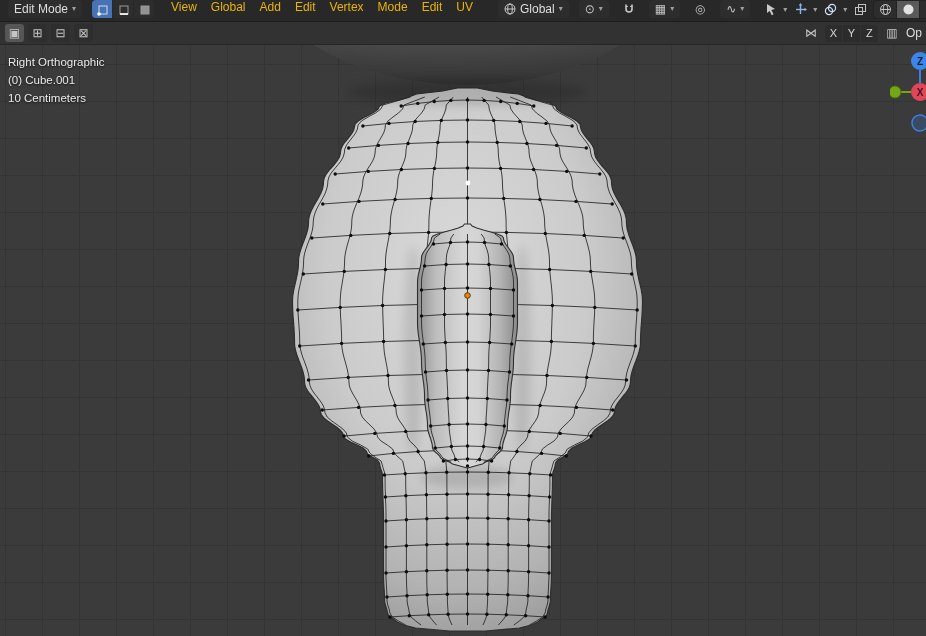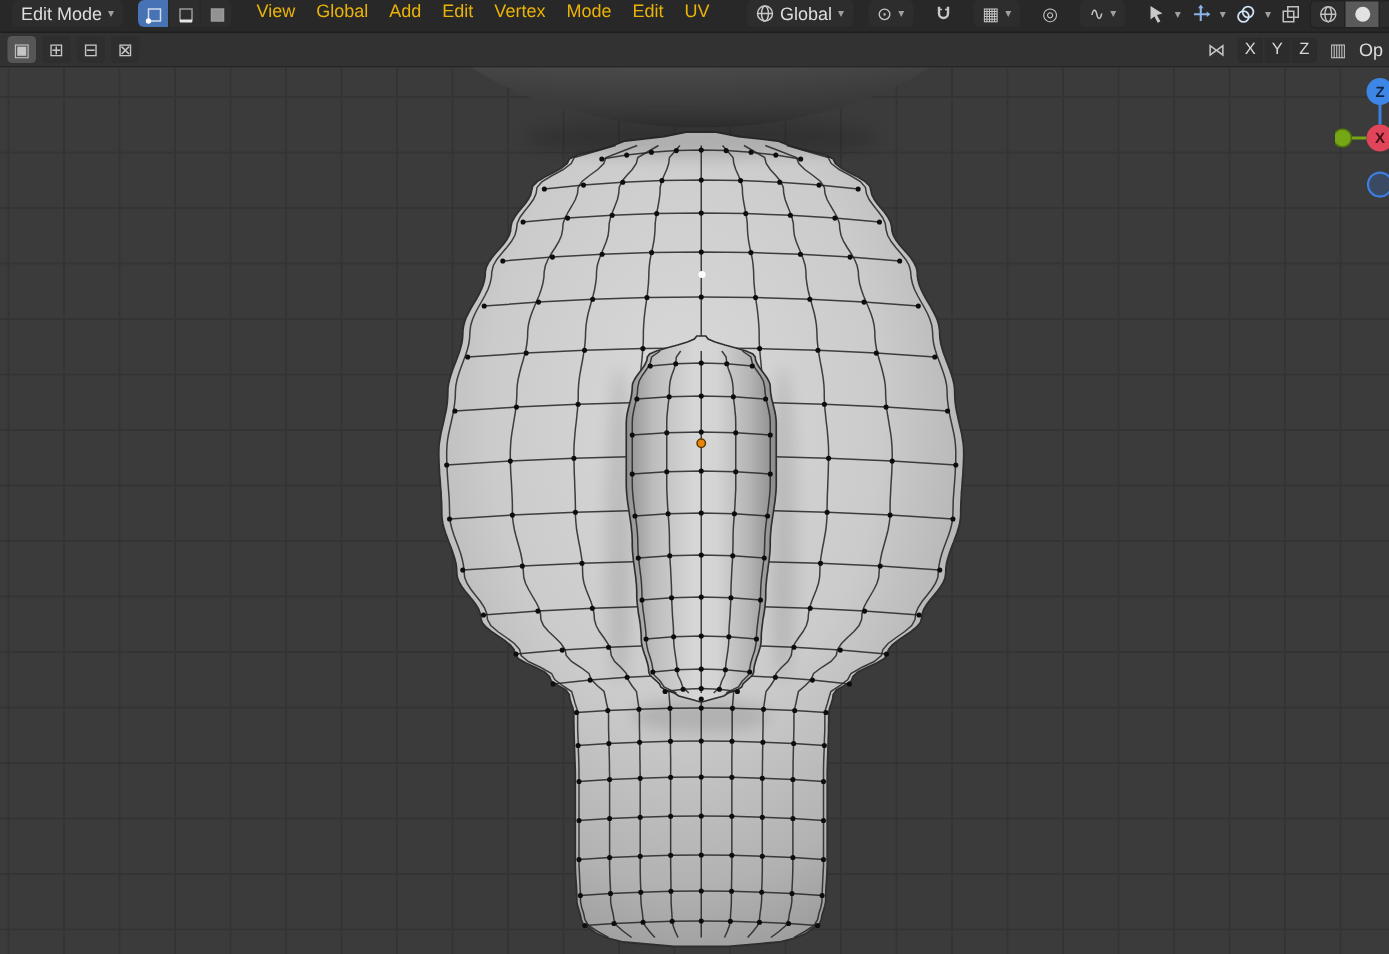--- a/index.html
+++ b/index.html
@@ -572,20 +572,25 @@
           <circle cx="455.4" cy="459.5" r="1.7" fill="#0d0d0d"></circle>
           <circle cx="467.5" cy="459.0" r="1.7" fill="#0d0d0d"></circle>
           <circle cx="479.6" cy="459.5" r="1.7" fill="#0d0d0d"></circle>
           <circle cx="491.6" cy="461.0" r="1.7" fill="#0d0d0d"></circle>
           <circle cx="467.5" cy="466.0" r="1.7" fill="#0d0d0d"></circle>
           <circle cx="468" cy="183" r="2.4" fill="#ffffff"></circle>
           <circle cx="467.5" cy="295.5" r="2.8" fill="#e8850d" stroke="#5e3a00" stroke-width="1"></circle>
         </g>
     </svg>
 
+    <div class="overlay-text">
+      <div>Right Orthographic</div>
+      <div>(0) Cube.001</div>
+      <div>10 Centimeters</div>
+    </div>
 
     <svg class="gizmo" width="48" height="92" viewBox="0 0 48 92">
       <line x1="30" y1="19" x2="30" y2="32" stroke="#3d7fe0" stroke-width="2"></line>
       <line x1="9" y1="41" x2="21" y2="41" stroke="#74a616" stroke-width="2"></line>
       <circle cx="30" cy="10" r="9" fill="#3d86e8"></circle>
       <text x="30" y="13.5" text-anchor="middle" font-size="10" fill="#10233f">Z</text>
       <circle cx="5" cy="41" r="6" fill="#74a616" stroke="#4d720c"></circle>
       <circle cx="30" cy="41" r="9" fill="#e0455a"></circle>
       <text x="30" y="44.5" text-anchor="middle" font-size="10" fill="#43101b">X</text>
       <circle cx="30" cy="72" r="8" fill="#3a4a63" stroke="#3d7fe0" stroke-width="1.5"></circle>

